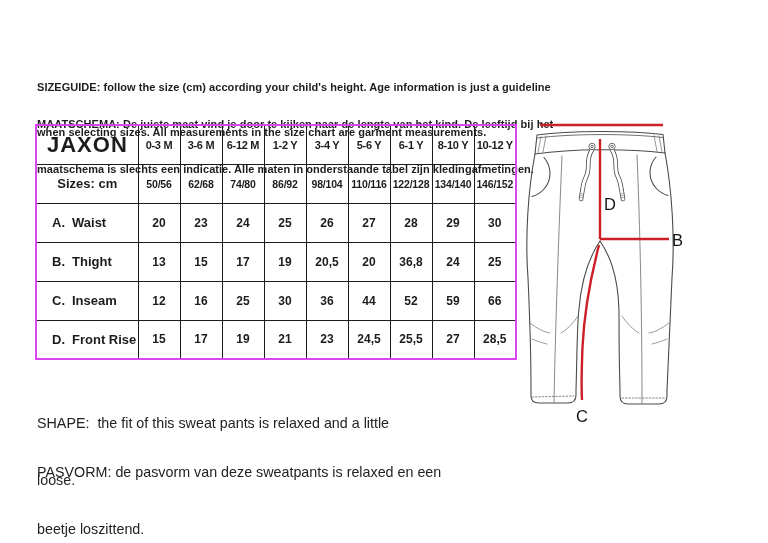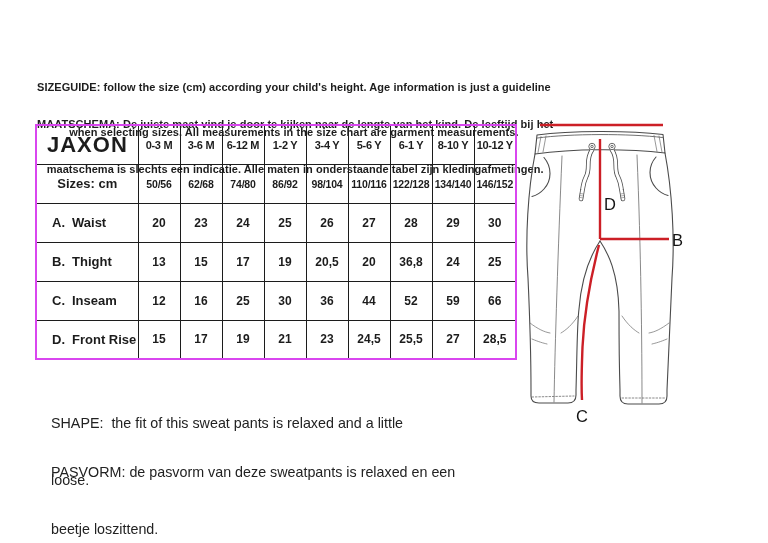--- a/index.html
+++ b/index.html
@@ -6,21 +6,21 @@
   body{
     width:768px;height:543px;background:#ffffff;
     font-family:"Liberation Sans",sans-serif;color:#1c1c1c;
     position:relative;overflow:hidden;
     -webkit-font-smoothing:antialiased;
   }
   .page{position:absolute;inset:0;}
 
   
   .intro{position:absolute;left:37px;font-size:11px;line-height:15px;
-         font-weight:600;letter-spacing:.05px;white-space:pre;color:#1d1d1d;text-align:center;}
+         font-weight:600;letter-spacing:.05px;white-space:pre;color:#1d1d1d;}
   #intro-en{top:50px;}
   #intro-nl{top:87px;}
   .intro .lbl{font-weight:700;}
 
   
   .size-table{
     position:absolute;left:35px;top:124px;width:480px;
     border-collapse:collapse;table-layout:fixed;
     border:2px solid #d946ef;
   }
@@ -36,21 +36,21 @@
   .rowlbl{text-align:left !important;padding-left:15px !important;font-size:13px;white-space:nowrap;}
   .rowlbl .letter{display:inline-block;width:20px;}
   .val{font-size:12px;margin-top:24px;}
 
   
   .diagram{position:absolute;left:515px;top:110px;}
   .diagram text{font-family:"Liberation Sans",sans-serif;font-size:16.5px;font-weight:500;fill:#141414;}
 
   
   .shape{position:absolute;left:37px;font-size:14.3px;line-height:19px;
-         font-weight:500;white-space:pre;color:#222222;margin-left:14px;}
+         font-weight:500;white-space:pre;color:#222222;}
   #shape-en{top:376px;}
   #shape-nl{top:425px;}
 </style>
 </head>
 <body>
 
 <div class="page">
 
   <div class="intro" id="intro-en">
     <div class="line"><span class="lbl">SIZEGUIDE:</span><span> follow the size (cm) according your child's height. Age information is just a guideline</span></div>

